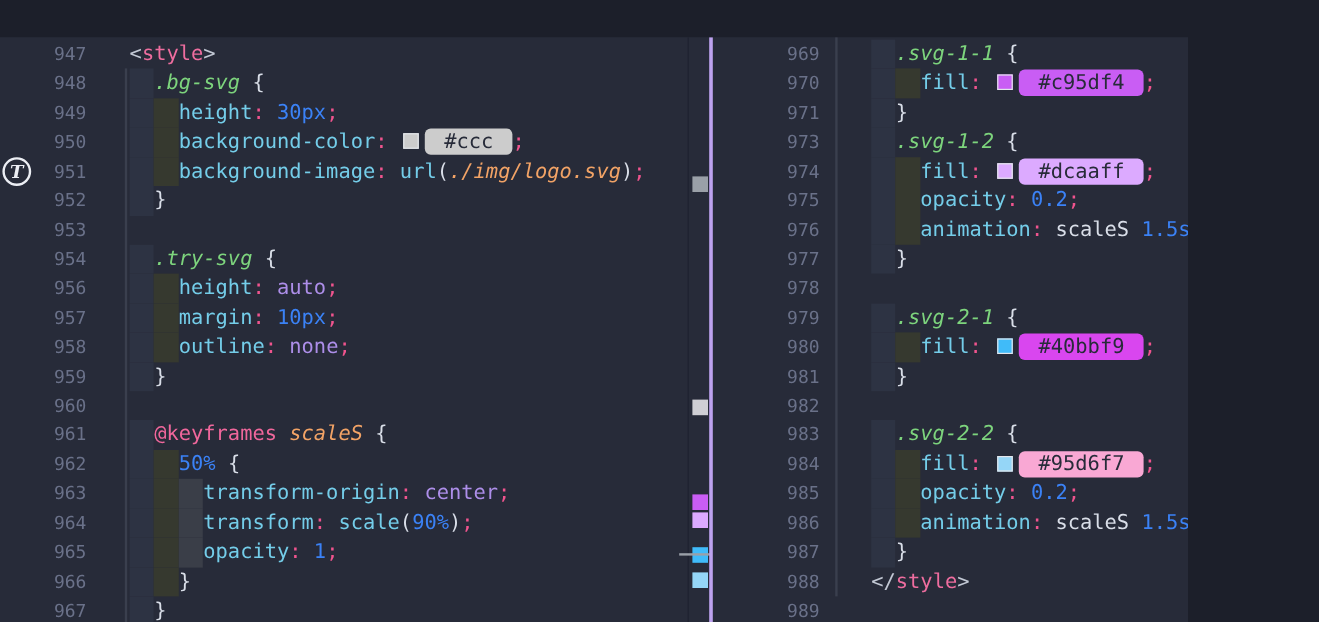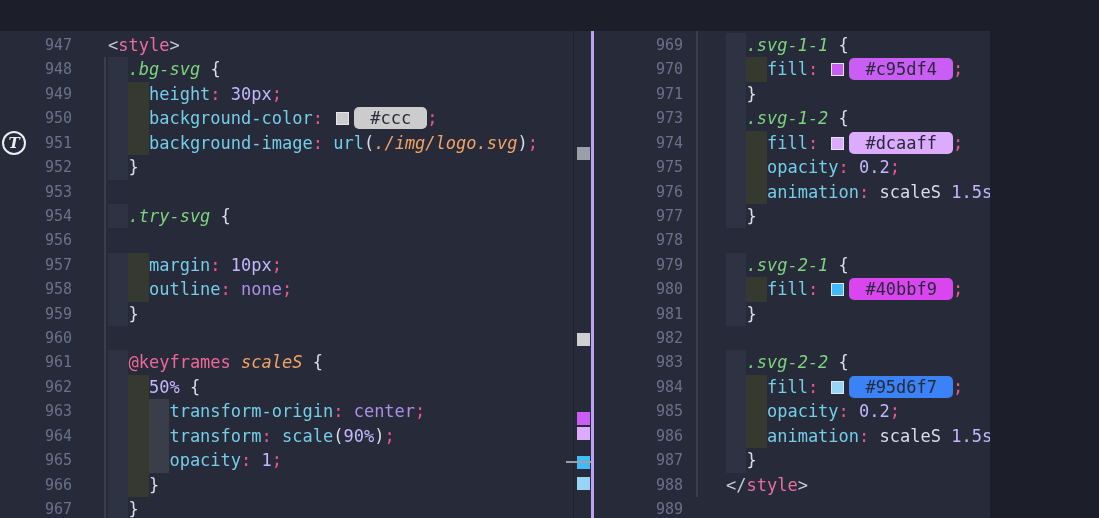--- a/index.html
+++ b/index.html
@@ -29,21 +29,21 @@
   .ind.l1{background:#2d3343;}
   .ind.l2{background:#36392f;}
   .ind.l3{background:#3a3e48;}
   
   .t-tagp{color:#c3c9d5;}
   .t-tag{color:#ee6d9f;}
   .t-sel{color:#7dd47d;font-style:italic;}
   .t-brace{color:#d9dee8;}
   .t-prop{color:#74cde9;}
   .t-pun{color:#f0548e;}
-  .t-num{color:#c4b5fd;}
+  .t-num{color:#3b82f6;}
   .t-kw{color:#ad8ee9;}
   .t-at{color:#f0679c;}
   .t-orange{color:#f2a366;font-style:italic;}
   .t-func{color:#74cde9;}
   .t-plain{color:#d9dee8;}
   .swatch{
     display:inline-block;width:13px;height:13px;
     border:1px solid #e3e6ec;box-sizing:border-box;
     vertical-align:-1px;margin:0 5px 0 3px;
   }
@@ -77,21 +77,21 @@
 <div id="screen">
   <div class="pane" id="pane-left">
       <div class="line"><span class="ln">947</span><span class="code"><span class="t-tagp">&lt;</span><span class="t-tag">style</span><span class="t-tagp">&gt;</span></span></div>
       <div class="line"><span class="ln">948</span><span class="code"><span class="ind l1"></span><span class="t-sel">.bg-svg</span><span class="t-plain"> </span><span class="t-brace">{</span></span></div>
       <div class="line"><span class="ln">949</span><span class="code"><span class="ind l1"></span><span class="ind l2"></span><span class="t-prop">height</span><span class="t-pun">:</span><span class="t-num"> 30px</span><span class="t-pun">;</span></span></div>
       <div class="line"><span class="ln">950</span><span class="code"><span class="ind l1"></span><span class="ind l2"></span><span class="t-prop">background-color</span><span class="t-pun">:</span><span class="t-plain"> </span><span class="swatch" style="background: rgb(204, 204, 204);"></span><span class="chip" style="background: rgb(204, 204, 204);">#ccc</span><span class="t-pun">;</span></span></div>
       <div class="line"><span class="ln">951</span><span class="code"><span class="ind l1"></span><span class="ind l2"></span><span class="t-prop">background-image</span><span class="t-pun">:</span><span class="t-plain"> </span><span class="t-func">url</span><span class="t-brace">(</span><span class="t-orange">./img/logo.svg</span><span class="t-brace">)</span><span class="t-pun">;</span></span></div>
       <div class="line"><span class="ln">952</span><span class="code"><span class="ind l1"></span><span class="t-brace">}</span></span></div>
       <div class="line"><span class="ln">953</span><span class="code"></span></div>
       <div class="line"><span class="ln">954</span><span class="code"><span class="ind l1"></span><span class="t-sel">.try-svg</span><span class="t-plain"> </span><span class="t-brace">{</span></span></div>
-      <div class="line"><span class="ln">956</span></div>
+      <div class="line"><span class="ln">956</span><span class="code"><span class="ind l1"></span><span class="ind l2"></span><span class="t-prop">height</span><span class="t-pun">:</span><span class="t-kw"> auto</span><span class="t-pun">;</span></span></div>
       <div class="line"><span class="ln">957</span><span class="code"><span class="ind l1"></span><span class="ind l2"></span><span class="t-prop">margin</span><span class="t-pun">:</span><span class="t-num"> 10px</span><span class="t-pun">;</span></span></div>
       <div class="line"><span class="ln">958</span><span class="code"><span class="ind l1"></span><span class="ind l2"></span><span class="t-prop">outline</span><span class="t-pun">:</span><span class="t-kw"> none</span><span class="t-pun">;</span></span></div>
       <div class="line"><span class="ln">959</span><span class="code"><span class="ind l1"></span><span class="t-brace">}</span></span></div>
       <div class="line"><span class="ln">960</span><span class="code"></span></div>
       <div class="line"><span class="ln">961</span><span class="code"><span class="ind l1"></span><span class="t-at">@keyframes</span><span class="t-orange"> scaleS</span><span class="t-plain"> </span><span class="t-brace">{</span></span></div>
       <div class="line"><span class="ln">962</span><span class="code"><span class="ind l1"></span><span class="ind l2"></span><span class="t-num">50%</span><span class="t-plain"> </span><span class="t-brace">{</span></span></div>
       <div class="line"><span class="ln">963</span><span class="code"><span class="ind l1"></span><span class="ind l2"></span><span class="ind l3"></span><span class="t-prop">transform-origin</span><span class="t-pun">:</span><span class="t-kw"> center</span><span class="t-pun">;</span></span></div>
       <div class="line"><span class="ln">964</span><span class="code"><span class="ind l1"></span><span class="ind l2"></span><span class="ind l3"></span><span class="t-prop">transform</span><span class="t-pun">:</span><span class="t-func"> scale</span><span class="t-brace">(</span><span class="t-num">90%</span><span class="t-brace">)</span><span class="t-pun">;</span></span></div>
       <div class="line"><span class="ln">965</span><span class="code"><span class="ind l1"></span><span class="ind l2"></span><span class="ind l3"></span><span class="t-prop">opacity</span><span class="t-pun">:</span><span class="t-num"> 1</span><span class="t-pun">;</span></span></div>
       <div class="line"><span class="ln">966</span><span class="code"><span class="ind l1"></span><span class="ind l2"></span><span class="t-brace">}</span></span></div>
@@ -124,21 +124,21 @@
       <div class="line"><span class="ln">974</span><span class="code"><span class="ind l1"></span><span class="ind l2"></span><span class="t-prop">fill</span><span class="t-pun">:</span><span class="t-plain"> </span><span class="swatch" style="background: rgb(220, 170, 255);"></span><span class="chip" style="background: rgb(220, 170, 255);">#dcaaff</span><span class="t-pun">;</span></span></div>
       <div class="line"><span class="ln">975</span><span class="code"><span class="ind l1"></span><span class="ind l2"></span><span class="t-prop">opacity</span><span class="t-pun">:</span><span class="t-num"> 0.2</span><span class="t-pun">;</span></span></div>
       <div class="line"><span class="ln">976</span><span class="code"><span class="ind l1"></span><span class="ind l2"></span><span class="t-prop">animation</span><span class="t-pun">:</span><span class="t-plain"> scaleS</span><span class="t-num"> 1.5s</span><span class="t-kw"> infinite</span><span class="t-pun">;</span></span></div>
       <div class="line"><span class="ln">977</span><span class="code"><span class="ind l1"></span><span class="t-brace">}</span></span></div>
       <div class="line"><span class="ln">978</span><span class="code"></span></div>
       <div class="line"><span class="ln">979</span><span class="code"><span class="ind l1"></span><span class="t-sel">.svg-2-1</span><span class="t-plain"> </span><span class="t-brace">{</span></span></div>
       <div class="line"><span class="ln">980</span><span class="code"><span class="ind l1"></span><span class="ind l2"></span><span class="t-prop">fill</span><span class="t-pun">:</span><span class="t-plain"> </span><span class="swatch" style="background: rgb(64, 187, 249);"></span><span class="chip" style="background: #d946ef;">#40bbf9</span><span class="t-pun">;</span></span></div>
       <div class="line"><span class="ln">981</span><span class="code"><span class="ind l1"></span><span class="t-brace">}</span></span></div>
       <div class="line"><span class="ln">982</span><span class="code"></span></div>
       <div class="line"><span class="ln">983</span><span class="code"><span class="ind l1"></span><span class="t-sel">.svg-2-2</span><span class="t-plain"> </span><span class="t-brace">{</span></span></div>
-      <div class="line"><span class="ln">984</span><span class="code"><span class="ind l1"></span><span class="ind l2"></span><span class="t-prop">fill</span><span class="t-pun">:</span><span class="t-plain"> </span><span class="swatch" style="background: rgb(149, 214, 247);"></span><span class="chip" style="background: #3b82f6;">#95d6f7</span><span class="t-pun">;</span></span></div>
+      <div class="line"><span class="ln">984</span><span class="code"><span class="ind l1"></span><span class="ind l2"></span><span class="t-prop">fill</span><span class="t-pun">:</span><span class="t-plain"> </span><span class="swatch" style="background: rgb(149, 214, 247);"></span><span class="chip" style="background: #f9a8d4;">#95d6f7</span><span class="t-pun">;</span></span></div>
       <div class="line"><span class="ln">985</span><span class="code"><span class="ind l1"></span><span class="ind l2"></span><span class="t-prop">opacity</span><span class="t-pun">:</span><span class="t-num"> 0.2</span><span class="t-pun">;</span></span></div>
       <div class="line"><span class="ln">986</span><span class="code"><span class="ind l1"></span><span class="ind l2"></span><span class="t-prop">animation</span><span class="t-pun">:</span><span class="t-plain"> scaleS</span><span class="t-num"> 1.5s</span><span class="t-kw"> infinite</span><span class="t-pun">;</span></span></div>
       <div class="line"><span class="ln">987</span><span class="code"><span class="ind l1"></span><span class="t-brace">}</span></span></div>
       <div class="line"><span class="ln">988</span><span class="code"><span class="t-tagp">&lt;/</span><span class="t-tag">style</span><span class="t-tagp">&gt;</span></span></div>
       <div class="line"><span class="ln">989</span><span class="code"></span></div>
     </div>
 
   <div id="bottom-band"></div>
 </div>
 

